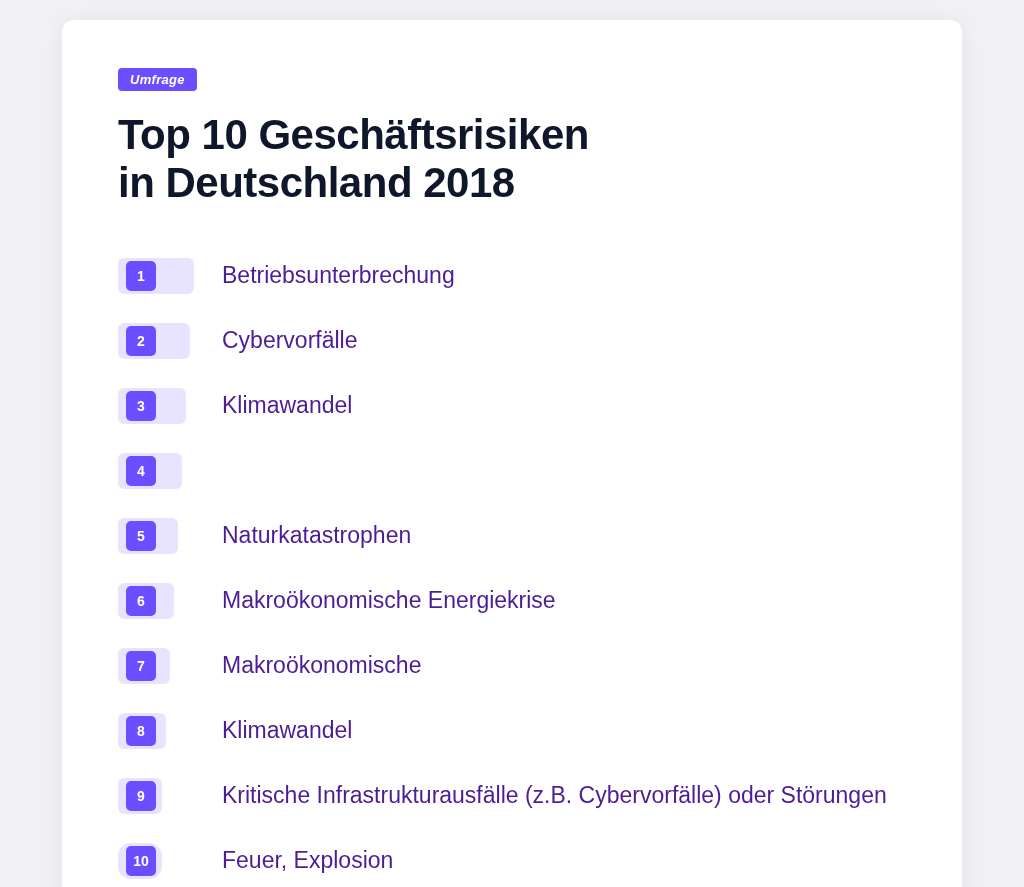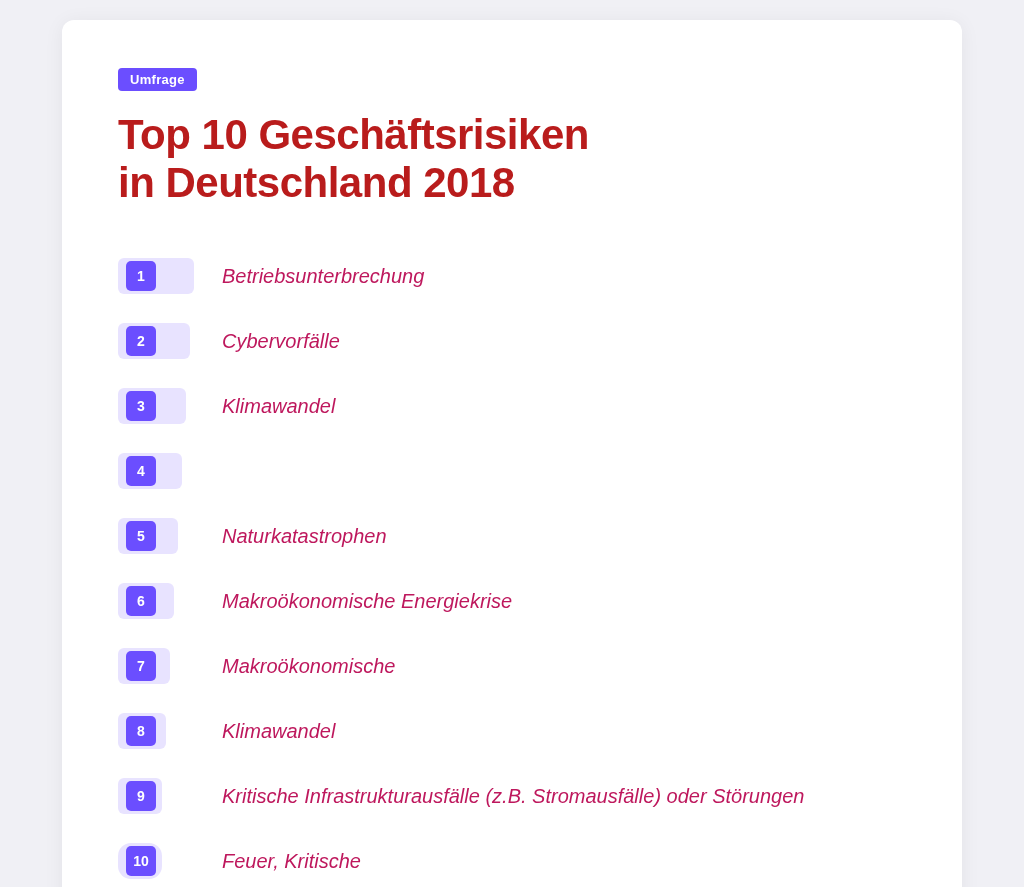--- a/index.html
+++ b/index.html
@@ -30,26 +30,27 @@
     .badge {
       display: inline-block;
       background-color: #6B4EFF;
       color: #ffffff;
       font-size: 13px;
       font-weight: 600;
       padding: 4px 12px;
       border-radius: 4px;
       margin-bottom: 20px;
       letter-spacing: 0.3px;
+      font-style: italic;
     }
 
     .main-title {
       font-size: 42px;
       font-weight: 900;
-      color: #b91c1c;
+      color: #0f172a;
       line-height: 1.15;
       margin-bottom: 36px;
       letter-spacing: -0.5px;
     }
 
     .list {
       list-style: none;
       display: flex;
       flex-direction: column;
       gap: 0;
@@ -87,25 +88,24 @@
       width: 30px;
       height: 30px;
       border-radius: 5px;
       display: flex;
       align-items: center;
       justify-content: center;
       flex-shrink: 0;
     }
 
     .item-label {
-      font-size: 20px;
+      font-size: 23px;
       font-weight: 400;
-      color: #be185d;
+      color: #4c1d95;
       line-height: 1.3;
-      font-style: italic;
     }
 
     
     .list-item[data-rank="1"] .rank-bg { width: 76px; }
     .list-item[data-rank="2"] .rank-bg { width: 72px; }
     .list-item[data-rank="3"] .rank-bg { width: 68px; }
     .list-item[data-rank="4"] .rank-bg { width: 64px; }
     .list-item[data-rank="5"] .rank-bg { width: 60px; }
     .list-item[data-rank="6"] .rank-bg { width: 56px; }
     .list-item[data-rank="7"] .rank-bg { width: 52px; }
@@ -187,28 +187,28 @@
         </div>
       </div>
       <span class="item-label">Klimawandel</span>
     </li>
       <li class="list-item" data-rank="9">
       <div class="rank-bar">
         <div class="rank-bg">
           <div class="rank-badge">9</div>
         </div>
       </div>
-      <span class="item-label">Kritische Infrastrukturausfälle (z.B. Stromausfälle) oder Störungen</span>
+      <span class="item-label">Kritische Infrastrukturausfälle (z.B. Cybervorfälle) oder Störungen</span>
     </li>
       <li class="list-item" data-rank="10">
       <div class="rank-bar">
         <div class="rank-bg">
           <div class="rank-badge">10</div>
         </div>
       </div>
-      <span class="item-label">Feuer, Kritische</span>
+      <span class="item-label">Feuer, Explosion</span>
     </li>
     </ul>
 
   
 
   
 </div>
 
 </body></html>

